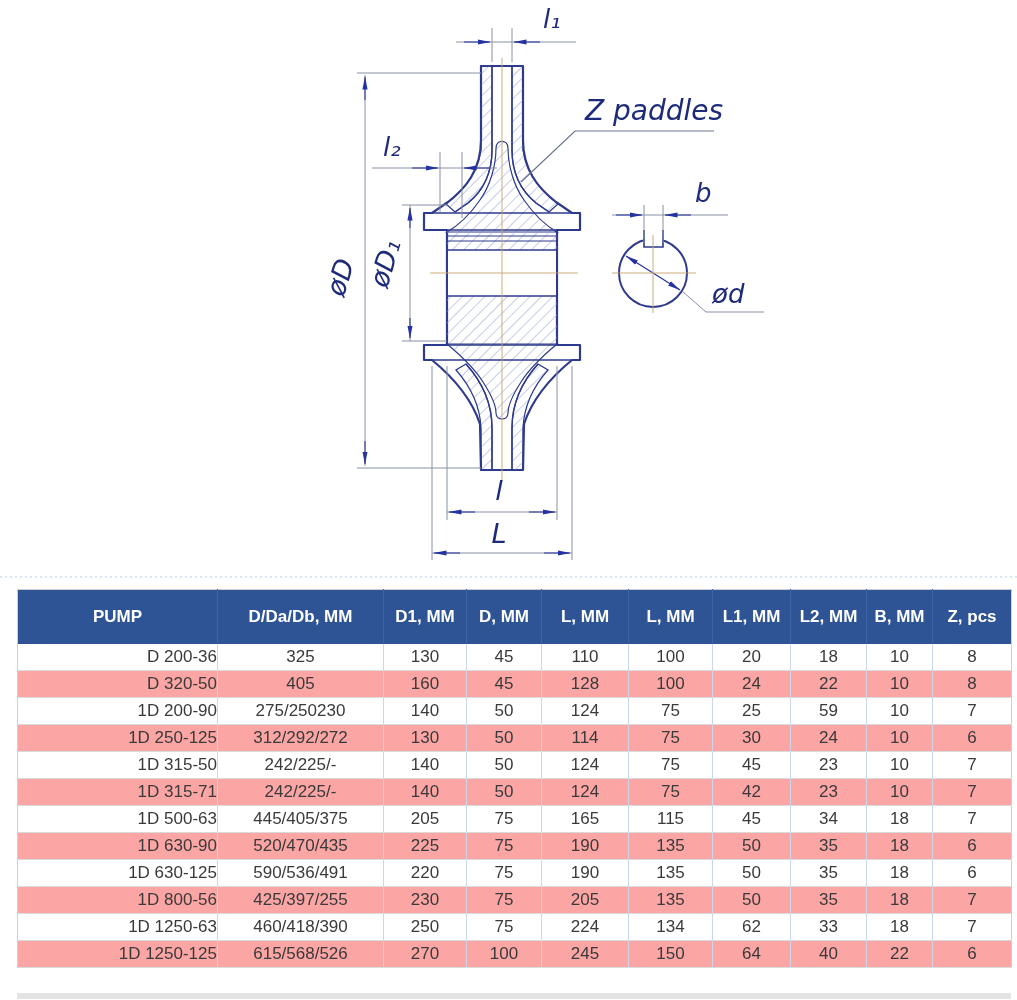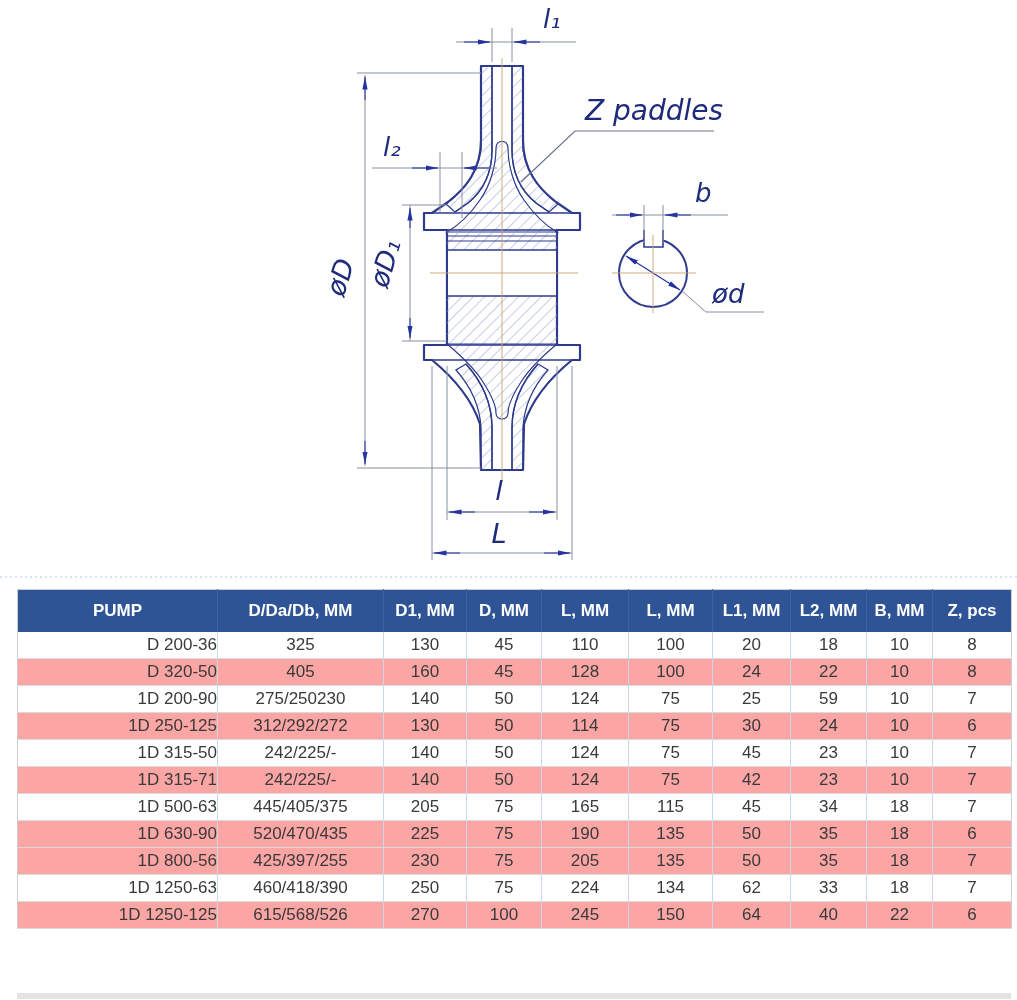--- a/index.html
+++ b/index.html
@@ -9,21 +9,21 @@
   .dim-heading{
     position:absolute;top:558px;right:14px;
     font-size:21px;font-weight:bold;color:#44679b;
     font-family:"Liberation Sans",sans-serif;
     margin-top:44px;
   }
   .tbl-wrap{position:absolute;top:589px;left:17px;width:994px;}
   table.dims{border-collapse:collapse;table-layout:fixed;width:994px;border:1px solid #cfcfcf;}
   table.dims th{
     background:#2f5496;color:#ffffff;font-size:17px;font-weight:bold;
-    height:42px;text-align:center;padding:0;border-right:1px solid #3d63a4;
+    height:54px;text-align:center;padding:0;border-right:1px solid #3d63a4;
     font-family:"Liberation Sans",sans-serif;
   }
   table.dims th:last-child{border-right:none;}
   table.dims td{
     height:26px;font-size:17px;color:#3a3a3a;text-align:center;padding:0;
     border-left:1px solid #ccd6e6;border-bottom:1px solid #dadada;
     font-family:"Liberation Sans",sans-serif;white-space:nowrap;
   }
   table.dims td:first-child{text-align:right;padding-left:30px;border-left:none;}
   table.dims tr.alt{background:#fca5a5;}
@@ -300,20 +300,32 @@
             <td>520/470/435</td>
             <td>225</td>
             <td>75</td>
             <td>190</td>
             <td>135</td>
             <td>50</td>
             <td>35</td>
             <td>18</td>
             <td>6</td>
           </tr>
+          <tr>
+            <td>1D 630-125</td>
+            <td>590/536/491</td>
+            <td>220</td>
+            <td>75</td>
+            <td>190</td>
+            <td>135</td>
+            <td>50</td>
+            <td>35</td>
+            <td>18</td>
+            <td>6</td>
+          </tr>
           <tr class="alt">
             <td>1D 800-56</td>
             <td>425/397/255</td>
             <td>230</td>
             <td>75</td>
             <td>205</td>
             <td>135</td>
             <td>50</td>
             <td>35</td>
             <td>18</td>

